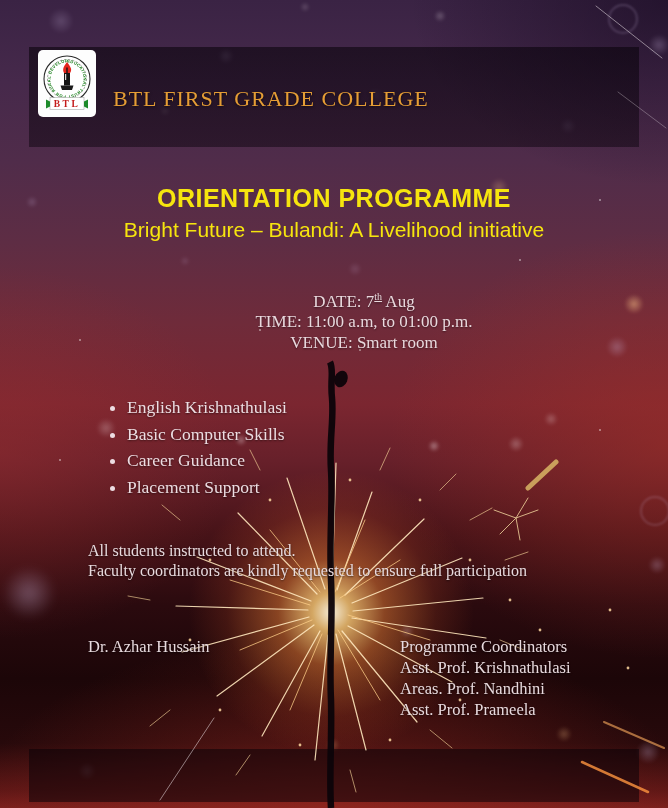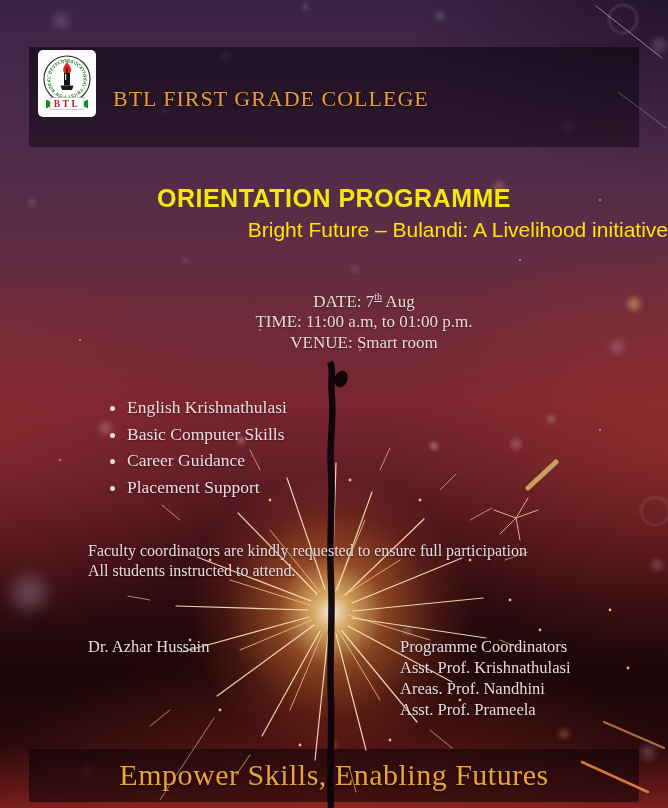--- a/index.html
+++ b/index.html
@@ -30,21 +30,21 @@
   .header-band{position:absolute;left:29px;top:47px;width:610px;height:100px;
     background:linear-gradient(180deg, rgba(8,2,10,0.58), rgba(10,3,12,0.48));}
   .footer-band{position:absolute;left:29px;top:749px;width:610px;height:53px;
     background:rgba(10,2,8,0.55);}
   
   .college-title{position:absolute;left:113px;top:86px;width:540px;font-size:22px;
     color:#e59d35;letter-spacing:1px;text-shadow:0 1px 3px rgba(0,0,0,0.6);}
   .prog-title{position:absolute;left:0;width:668px;top:184px;text-align:center;
     font-family:"Liberation Sans",sans-serif;font-weight:700;font-size:25px;
     color:#f6e50e;letter-spacing:0.5px;}
-  .prog-subtitle{position:absolute;left:0;width:668px;top:218px;text-align:right;
+  .prog-subtitle{position:absolute;left:0;width:668px;top:218px;text-align:center;
     font-family:"Liberation Sans",sans-serif;font-size:21px;color:#f6e50e;}
   .details{position:absolute;left:30px;width:668px;top:287px;text-align:center;
     font-size:17px;line-height:20.5px;color:#e9d9de;text-shadow:0 1px 2px rgba(0,0,0,0.45);}
   .details sup{font-size:10px;text-decoration:underline;}
   .focus{position:absolute;left:88px;top:390px;color:#eddde2;text-shadow:0 1px 2px rgba(0,0,0,0.5);}
   .focus-heading{font-size:19px;}
   .focus ul{margin:7px 0 0 0;padding-left:39px;}
   .focus li{font-size:17.5px;margin-bottom:5.5px;}
   .notice{position:absolute;left:88px;top:541px;font-size:16px;line-height:20px;
     color:#e8dade;text-shadow:0 1px 2px rgba(0,0,0,0.55);}
@@ -233,29 +233,28 @@
   <div class="focus">
     <ul>
       <li>English Krishnathulasi</li>
       <li>Basic Computer Skills</li>
       <li>Career Guidance</li>
       <li>Placement Support</li>
     </ul>
   </div>
 
   <div class="notice">
+    <div>All students instructed to attend.</div>
     <div>Faculty coordinators are kindly requested to ensure full participation</div>
-    <div>All students instructed to attend.</div>
   </div>
 
   <div class="sig sig-left">
     <div>Dr. Azhar Hussain</div>
   </div>
   <div class="sig sig-right">
     <div>Programme Coordinators</div>
     <div>Asst. Prof. Krishnathulasi</div>
     <div>Areas. Prof. Nandhini</div>
     <div>Asst. Prof. Prameela</div>
   </div>
 
-  <div class="footer-text">Empower Skills, Enabling Futures</div>
 
 </div>
 
 </body></html>

